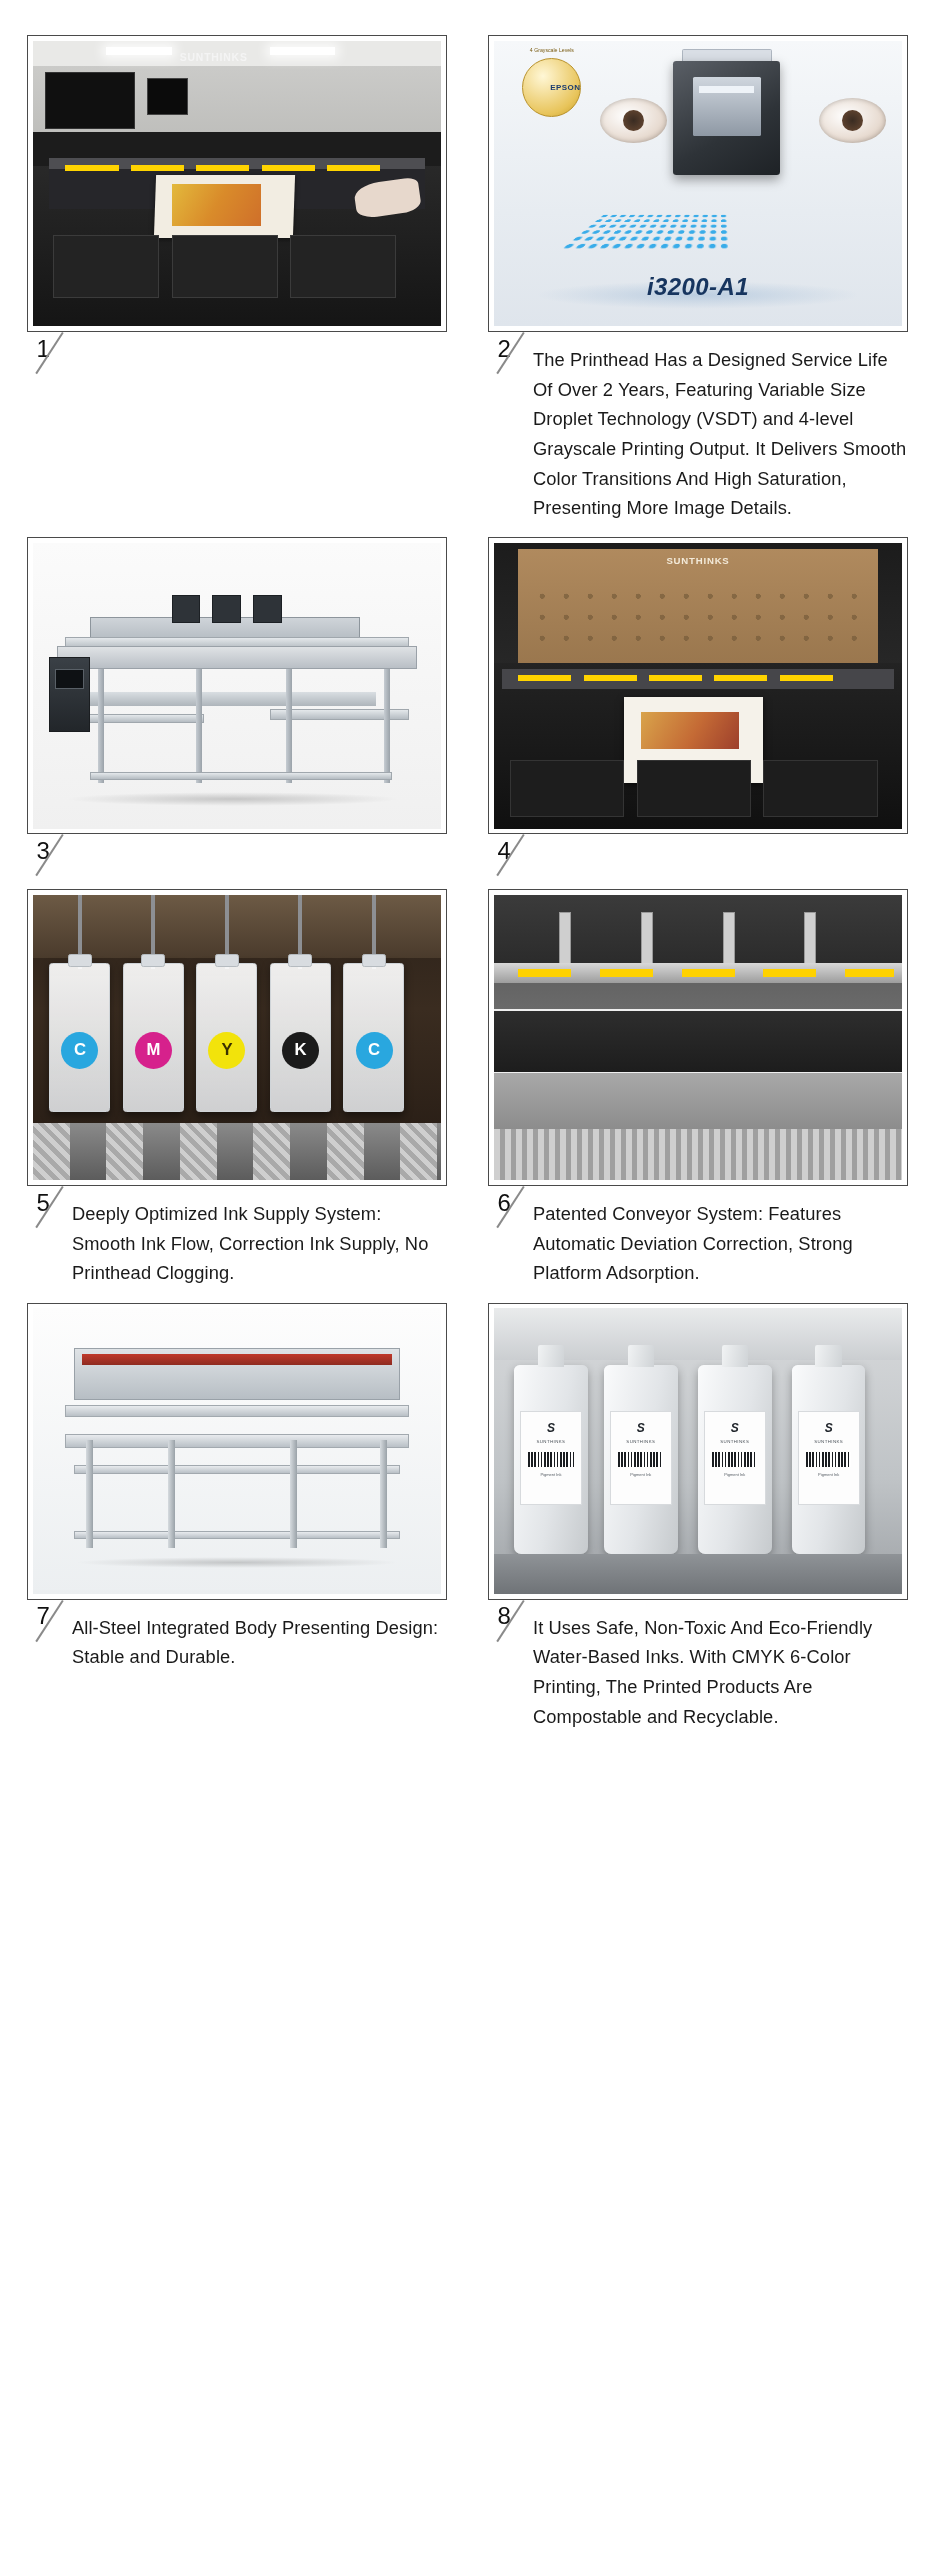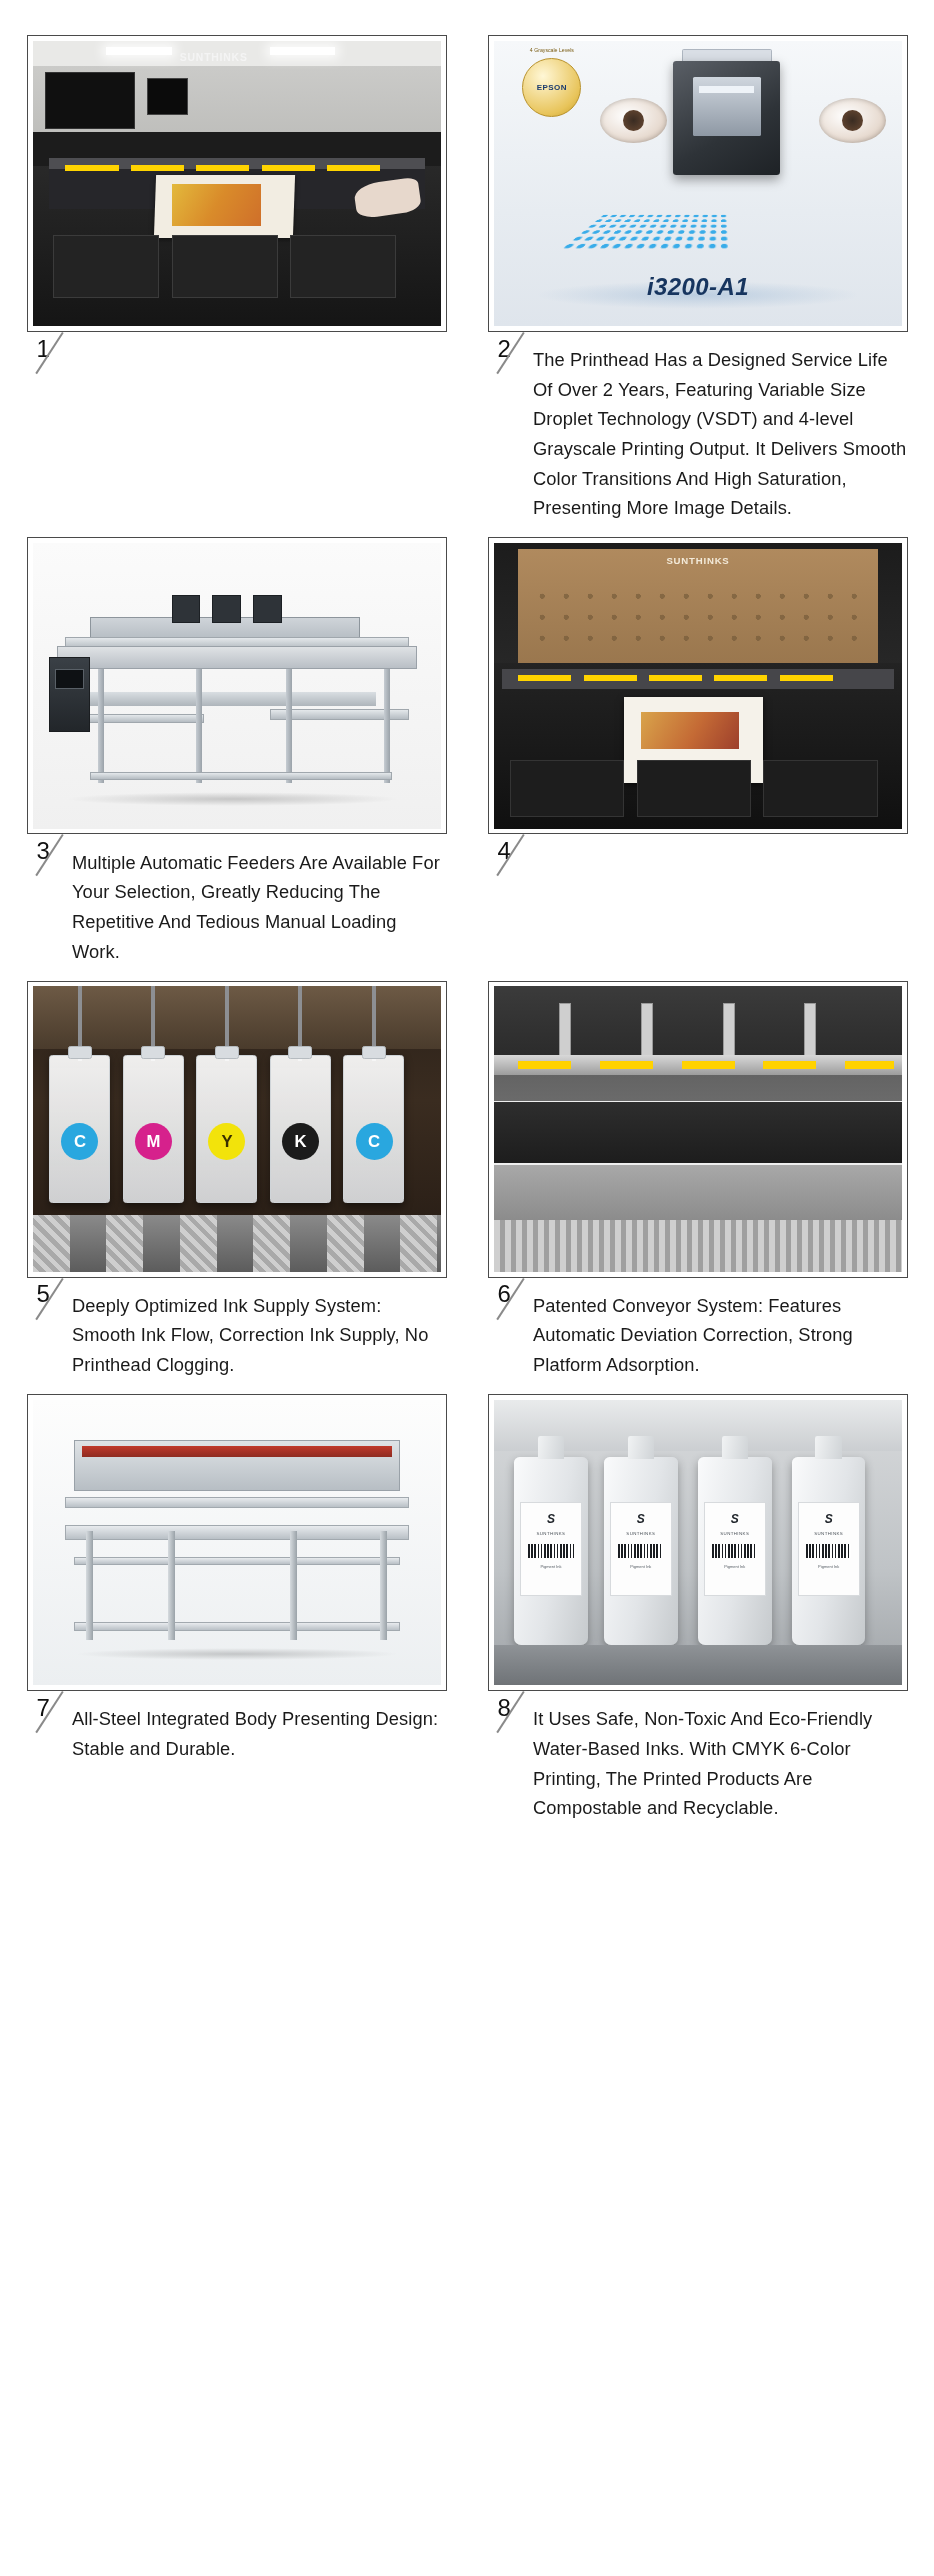--- a/index.html
+++ b/index.html
@@ -98,21 +98,21 @@
   .p1-bed { position:absolute; left:4%; top:45%; width:92%; height:14%; background:#26262a; }
   .p1-bar { position:absolute; left:4%; top:41%; width:92%; height:5%; background:#4e4e52; }
   .p1-yel { position:absolute; height:5.6px; background:#ffd400; }
   .p1-sheet { position:absolute; left:30%; top:47%; width:34%; height:22%; background:#f2ede2; transform:skewX(-2deg); box-shadow:0 1.6px 4.8px rgba(0,0,0,.5); }
   .p1-art { position:absolute; left:34%; top:50%; width:22%; height:15%; background:linear-gradient(120deg,#e3b93c,#d98b2a 50%,#cf6f2a); }
   .p1-hand { position:absolute; right:5%; top:49%; width:16%; height:12%; background:#e7d8cc; border-radius:40% 20% 30% 30%; transform:rotate(-8deg); }
   .p1-drawer { position:absolute; top:68%; height:22%; background:#232323; border:0.8px solid #3b3b3b; }
 
   
   .p2-bg { position:absolute; inset:0; background:linear-gradient(180deg,#f6f8fa 0%,#e7ecf1 60%,#dfe5ec 100%); }
-  .p2-badge { position:absolute; left:7%; top:6%; width:59px; height:59px; border-radius:50%; background:radial-gradient(circle at 35% 30%,#fff7d6,#e8c45a 70%,#c49a22); border:1.6px solid #b8912a; display:flex; align-items:center; justify-content:center; }
+  .p2-badge { position:absolute; left:7%; top:6%; width:59px; height:59px; border-radius:50%; background:radial-gradient(circle at 35% 30%,#fff7d6,#e8c45a 70%,#c49a22); border:1.6px solid #b8912a; display:flex; align-items:center; justify-content:flex-end; }
   .p2-badge span { font-size:8px; font-weight:700; color:#1b3b6f; letter-spacing:0.4px; }
   .p2-badge-txt { position:absolute; left:7%; top:2%; width:59px; text-align:center; font-size:5.2px; color:#7a5c12; }
   .p2-head { position:absolute; left:44%; top:7%; width:26%; height:40%; background:linear-gradient(150deg,#5a5f66,#2e3338 60%,#1e2226); border-radius:3.2px; box-shadow:0 4.8px 11px rgba(0,0,0,.35); }
   .p2-head-in { position:absolute; left:18%; top:14%; width:64%; height:52%; background:linear-gradient(180deg,#cfd6de,#8e98a4); border-radius:1.6px; }
   .p2-head-strip { position:absolute; left:24%; top:22%; width:52%; height:6%; background:#eef3f8; }
   .p2-cable { position:absolute; left:46%; top:3%; width:22%; height:7%; background:#d9dee5; border:0.8px solid #aeb6c0; border-radius:1.6px; }
   .p2-eyeL { position:absolute; left:26%; top:20%; width:67px; height:45px; border-radius:50%; background:radial-gradient(ellipse at 40% 40%,#fff,#e8dcd2 60%,#c9b7a8); box-shadow:inset 0 0 4.8px rgba(0,0,0,.25); }
   .p2-eyeR { position:absolute; right:4%; top:20%; width:67px; height:45px; border-radius:50%; background:radial-gradient(ellipse at 40% 40%,#fff,#e8dcd2 60%,#c9b7a8); box-shadow:inset 0 0 4.8px rgba(0,0,0,.25); }
   .p2-iris { position:absolute; left:50%; top:50%; width:21px; height:21px; margin:-10.4px 0 0 -10.4px; border-radius:50%; background:radial-gradient(circle,#3a2c22,#6b4a33); }
   .p2-dots { position:absolute; left:22%; top:55%; width:36%; height:22%; background:
@@ -281,21 +281,20 @@
           <div class="p3-leg" style="left:86%; top:44%; height:40%;"></div>
           <div class="p3-rail" style="left:14%; top:80%; width:74%; height:3%;"></div>
           <div class="p3-shadow"></div>
         </div>
       </div>
       <div class="capwrap">
         <div class="numrow">
           <div class="num">3</div>
           <div class="slash"></div>
         </div>
-        <p class="captext">Multiple Automatic Feeders Are Available For Your Selection, Greatly Reducing The Repetitive And Tedious Manual Loading Work.</p>
       </div>
     </div>
 
     <div class="cell">
       <div class="frame">
         <div class="photo">
           <div class="p4-bg"></div>
           <div class="p4-board"></div>
           <div class="p4-holes"></div>
           <div class="p4-brand">SUNTHINKS</div>

